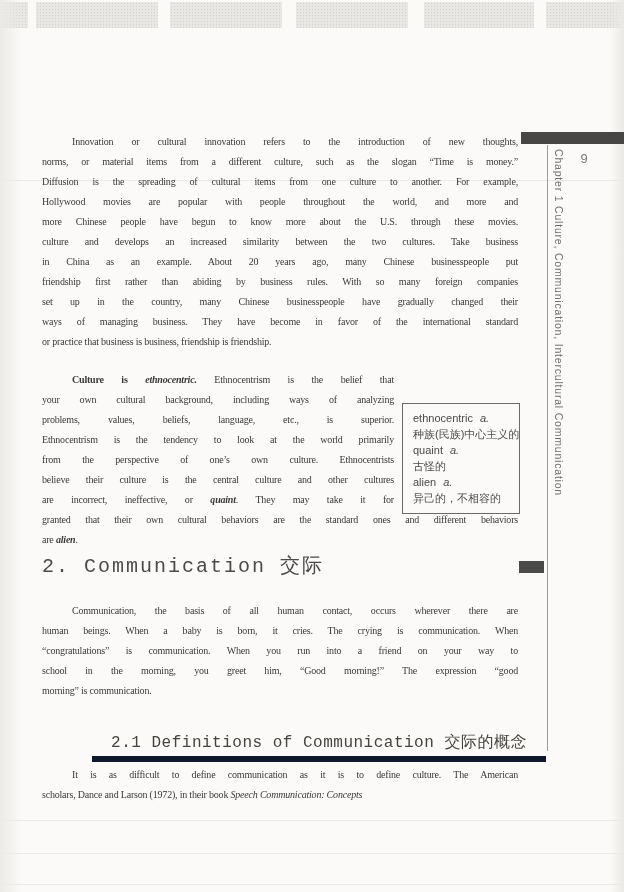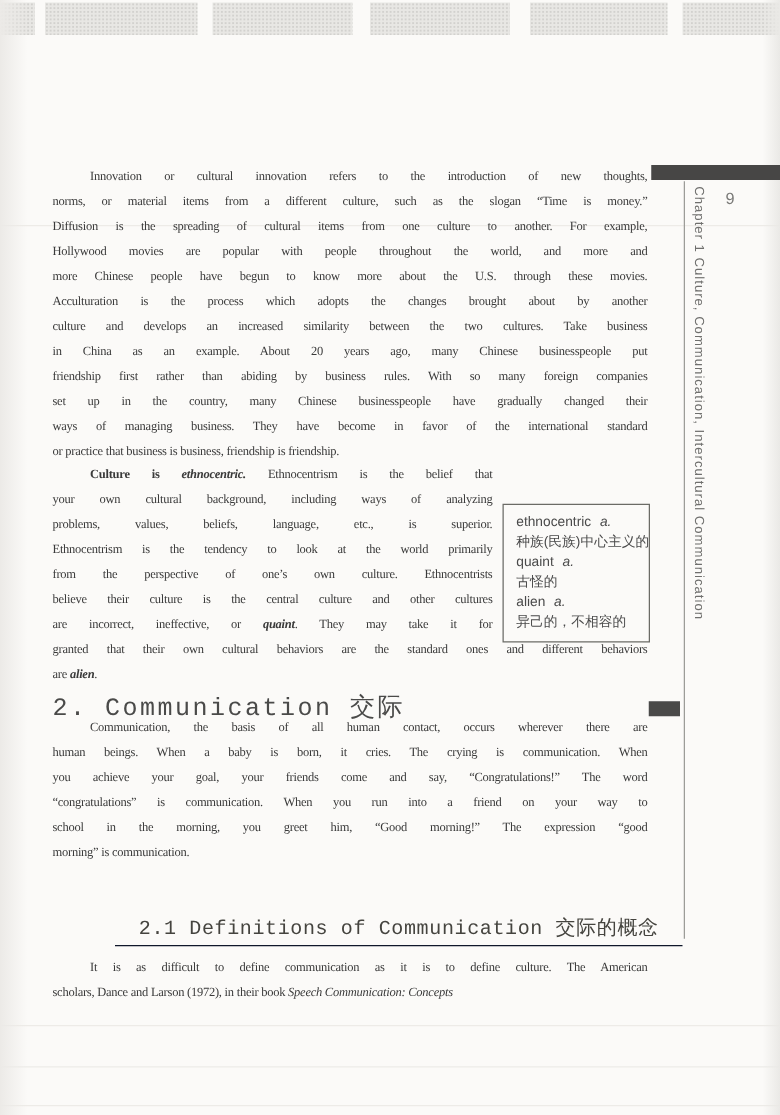--- a/index.html
+++ b/index.html
@@ -27,37 +27,37 @@
   
   .para{position:absolute;left:42px;width:476px;color:#3a3a3a;font-size:10px;
         letter-spacing:-0.2px;line-height:20px;}
   .tline{text-align:justify;text-align-last:justify;}
   .tline.indent{text-indent:30px;}
   .tline.lastline{text-align-last:left;}
   .sg-b{font-weight:bold}.sg-bi{font-weight:bold;font-style:italic}.sg-i{font-style:italic}
   #p1{top:132px}
   #p2n{top:370px;width:352px}
   #p2f{top:510px}
-  #p3{top:573px}
+  #p3{top:601px}
   #p4{top:765px}
   
   .vbox{position:absolute;left:402px;top:380px;width:96px;border:1px solid #6b6b66;
         background:#fbfaf8;padding:6px 10px 7px 10px;font-family:"Liberation Sans",sans-serif;
         font-size:11px;color:#4a4a4a;margin-top:23px;}
   .v-word{line-height:16px;white-space:nowrap;}
   .v-pos{margin-left:7px;font-style:italic;}
   .v-meaning{line-height:16px;white-space:nowrap;}
   
   .h2{position:absolute;left:42px;top:552px;width:476px;text-align:left;
       font-family:"Liberation Mono","DejaVu Sans Mono",monospace;font-size:20px;
       letter-spacing:2px;color:#4a4a49;padding-right:2px;}
   .h2bar{position:absolute;left:519px;top:561px;width:25px;height:12px;background:#4a4a49;}
   .h21{position:absolute;left:92px;top:732px;width:454px;text-align:center;
        font-family:"Liberation Mono","DejaVu Sans Mono",monospace;font-size:16px;
-       letter-spacing:0.5px;color:#45443f;padding-bottom:3px;border-bottom:1px solid #0f172a;}
+       letter-spacing:0.5px;color:#45443f;padding-bottom:3px;border-bottom:6px solid #0f172a;}
 </style>
 </head>
 <body>
 
 <div class="page">
 
   <div class="band b1"></div>
   <div class="band b2"></div>
   <div class="band b3"></div>
   <div class="band b4"></div>
@@ -74,21 +74,20 @@
   <div class="side-rule"></div>
   <div class="pagenum">9</div>
   <div class="chap-vert">Chapter 1 Culture, Communication, Intercultural Communication</div>
 
   <div class="para" id="p1">
       <div class="tline indent"><span>Innovation or cultural innovation refers to the introduction of new thoughts,</span></div>
       <div class="tline"><span>norms, or material items from a different culture, such as the slogan “Time is money.”</span></div>
       <div class="tline"><span>Diffusion is the spreading of cultural items from one culture to another. For example,</span></div>
       <div class="tline"><span>Hollywood movies are popular with people throughout the world, and more and</span></div>
       <div class="tline"><span>more Chinese people have begun to know more about the U.S. through these movies.</span></div>
-      <div class="tline"><span>Acculturation is the process which adopts the changes brought about by another</span></div>
       <div class="tline"><span>culture and develops an increased similarity between the two cultures. Take business</span></div>
       <div class="tline"><span>in China as an example. About 20 years ago, many Chinese businesspeople put</span></div>
       <div class="tline"><span>friendship first rather than abiding by business rules. With so many foreign companies</span></div>
       <div class="tline"><span>set up in the country, many Chinese businesspeople have gradually changed their</span></div>
       <div class="tline"><span>ways of managing business. They have become in favor of the international standard</span></div>
       <div class="tline lastline"><span>or practice that business is business, friendship is friendship.</span></div>
     </div>
 
   <div class="para" id="p2n">
       <div class="tline indent"><span class="sg-b">Culture is </span><span class="sg-bi">ethnocentric.</span><span> Ethnocentrism is the belief that</span></div>
@@ -111,21 +110,20 @@
       <div class="tline"><span>granted that their own cultural behaviors are the standard ones and different behaviors</span></div>
       <div class="tline lastline"><span>are </span><span class="sg-bi">alien</span><span>.</span></div>
     </div>
 
   <div class="h2">2. Communication 交际</div>
   <div class="h2bar"></div>
 
   <div class="para" id="p3">
       <div class="tline indent"><span>Communication, the basis of all human contact, occurs wherever there are</span></div>
       <div class="tline"><span>human beings. When a baby is born, it cries. The crying is communication. When</span></div>
-      <div class="tline"><span>you achieve your goal, your friends come and say, “Congratulations!” The word</span></div>
       <div class="tline"><span>“congratulations” is communication. When you run into a friend on your way to</span></div>
       <div class="tline"><span>school in the morning, you greet him, “Good morning!” The expression “good</span></div>
       <div class="tline lastline"><span>morning” is communication.</span></div>
     </div>
 
   <div class="h21">2.1 Definitions of Communication 交际的概念</div>
 
   <div class="para" id="p4">
       <div class="tline indent"><span>It is as difficult to define communication as it is to define culture. The American</span></div>
       <div class="tline lastline"><span>scholars, Dance and Larson (1972), in their book </span><span class="sg-i">Speech Communication: Concepts</span></div>

